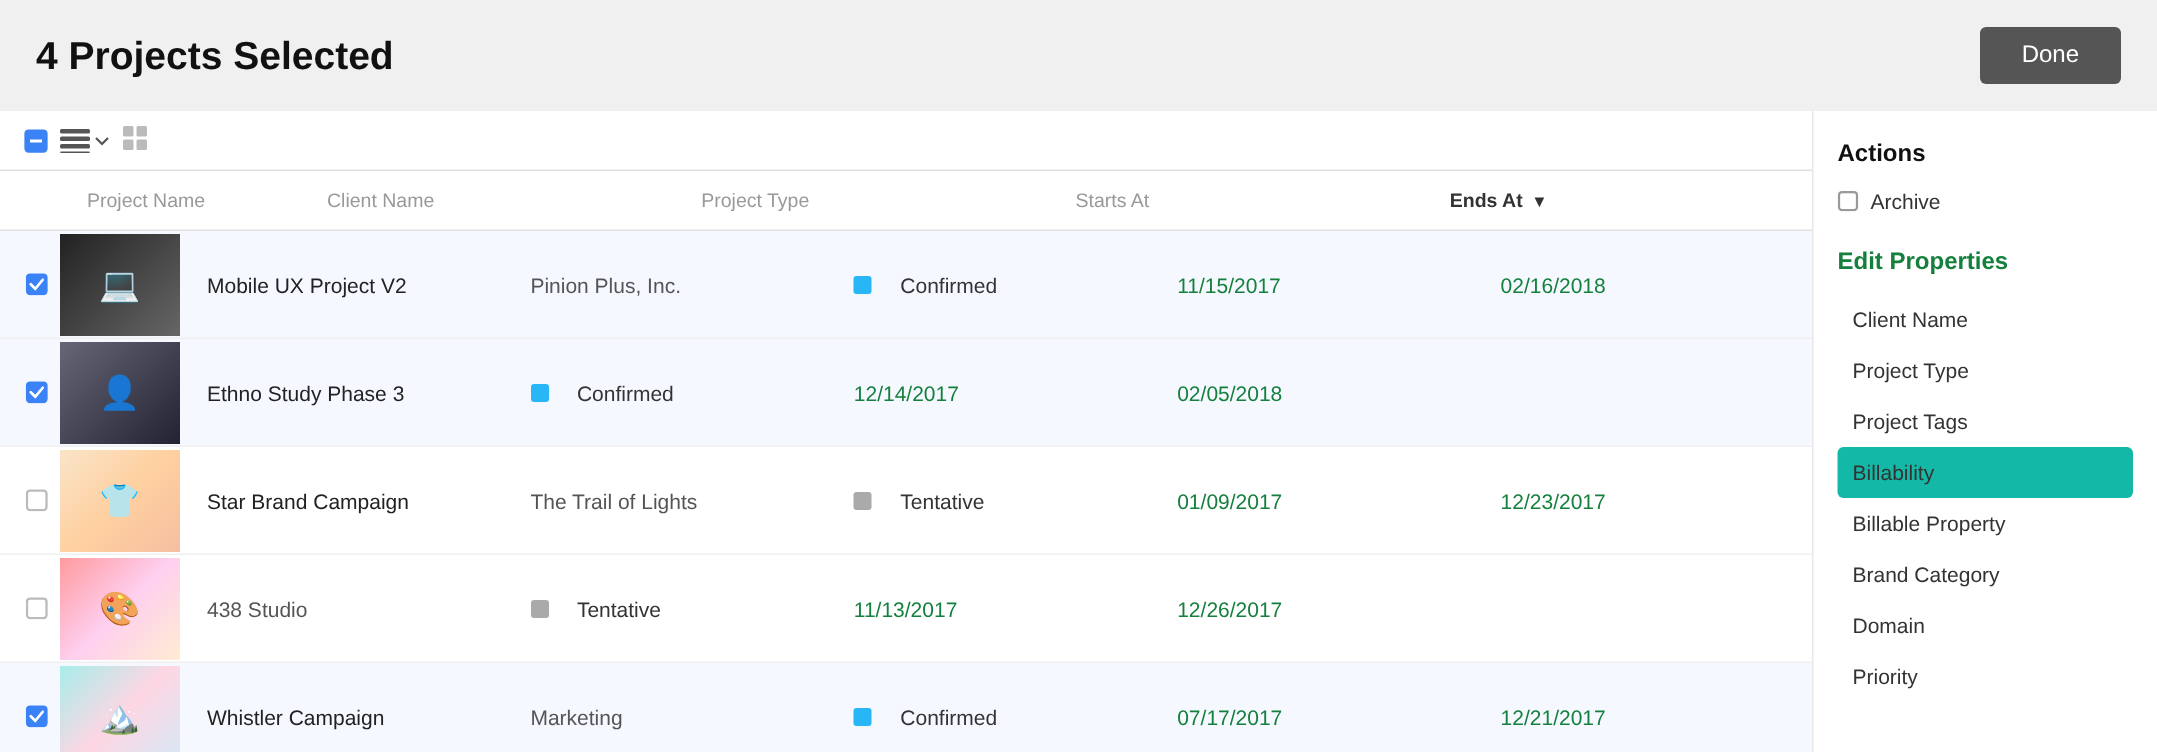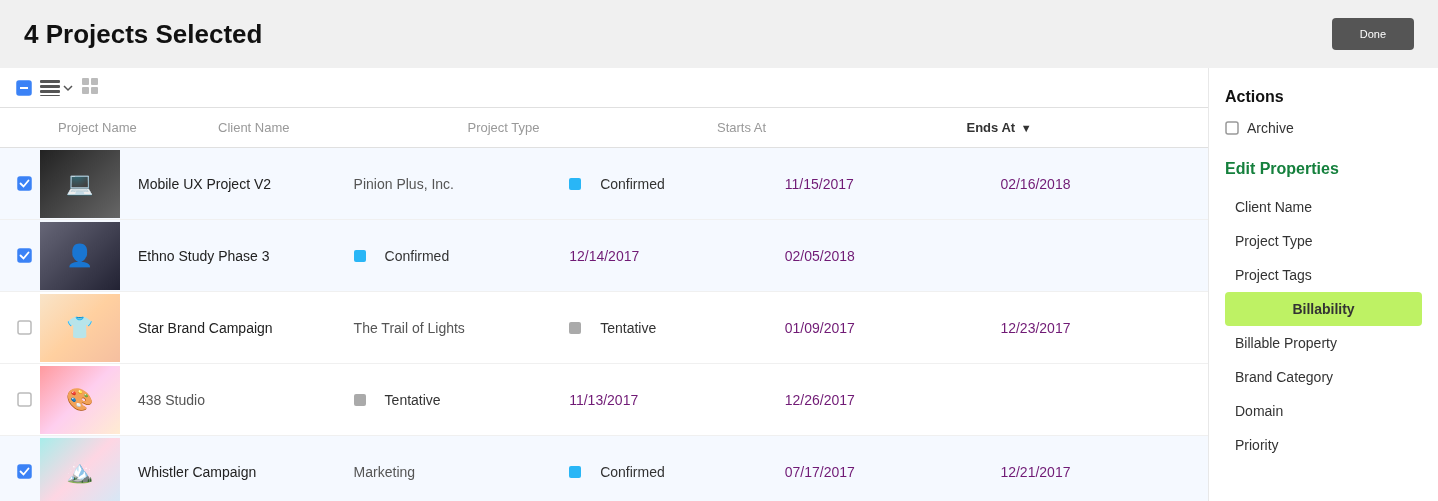--- a/index.html
+++ b/index.html
@@ -15,21 +15,21 @@
     .header-title {
       font-size: 26px;
       font-weight: 800;
       color: #111;
     }
     .done-btn {
       background: #555;
       color: #fff;
       border: none;
       padding: 10px 28px;
-      font-size: 11px;
+      font-size: 16px;
       border-radius: 4px;
       cursor: pointer;
     }
 
     .main-content {
       display: flex;
       background: #fff;
     }
 
     .table-section {
@@ -113,21 +113,21 @@
       width: 12px;
       height: 12px;
       border-radius: 2px;
       flex-shrink: 0;
     }
     .type-dot.confirmed { background: #29b6f6; }
     .type-dot.tentative { background: #aaa; }
 
     .row-date {
       padding: 8px 8px;
-      color: #701a75;
+      color: #15803d;
     }
 
     
     .sidebar {
       width: 230px;
       background: #fff;
       border-left: 1px solid #e8e8e8;
       padding: 20px 16px;
       flex-shrink: 0;
     }
@@ -150,23 +150,22 @@
       margin-bottom: 12px;
     }
     .prop-item {
       padding: 9px 10px;
       border-radius: 4px;
       cursor: pointer;
       font-size: 14px;
       color: #333;
     }
     .prop-item.active {
-      background: #bef264;
-      font-weight: 700;
-      text-align: center;
+      background: #14b8a6;
+      font-weight: 400;
     }
 
     .sort-arrow {
       font-size: 11px;
       margin-left: 2px;
     }
 
     
     .thumb-mobile { background: linear-gradient(135deg, #222 0%, #444 50%, #666 100%); }
     .thumb-ethno { background: linear-gradient(135deg, #667 0%, #445 50%, #223 100%); }

